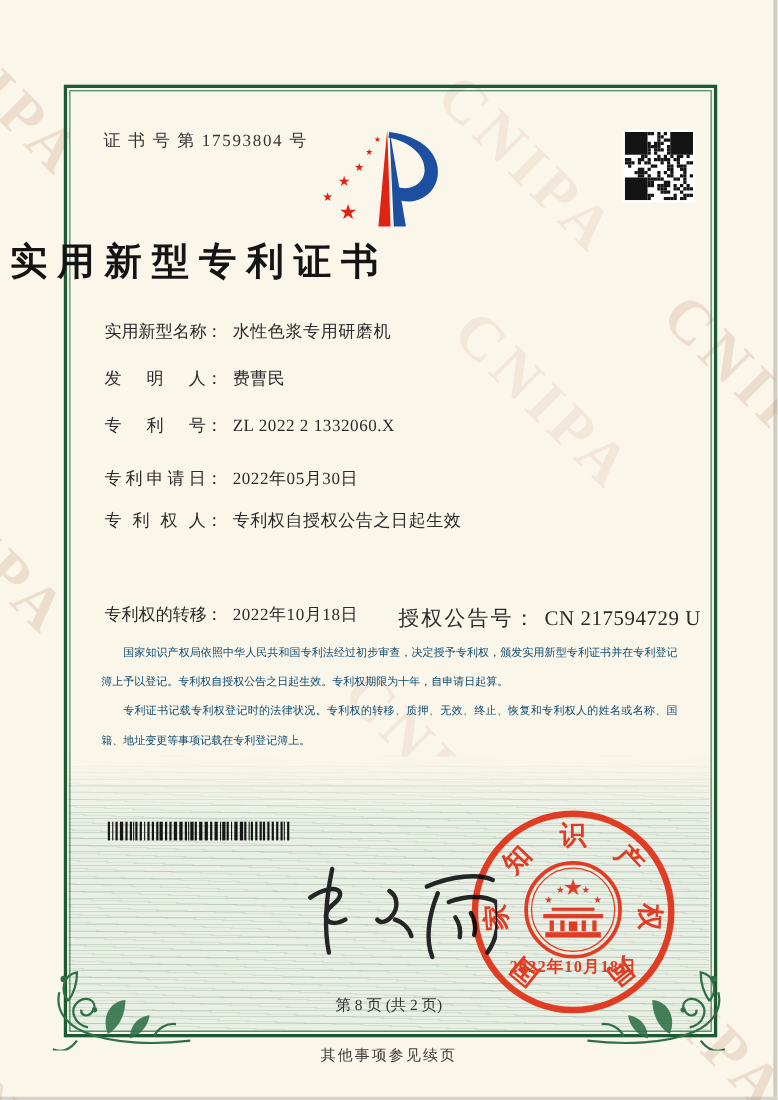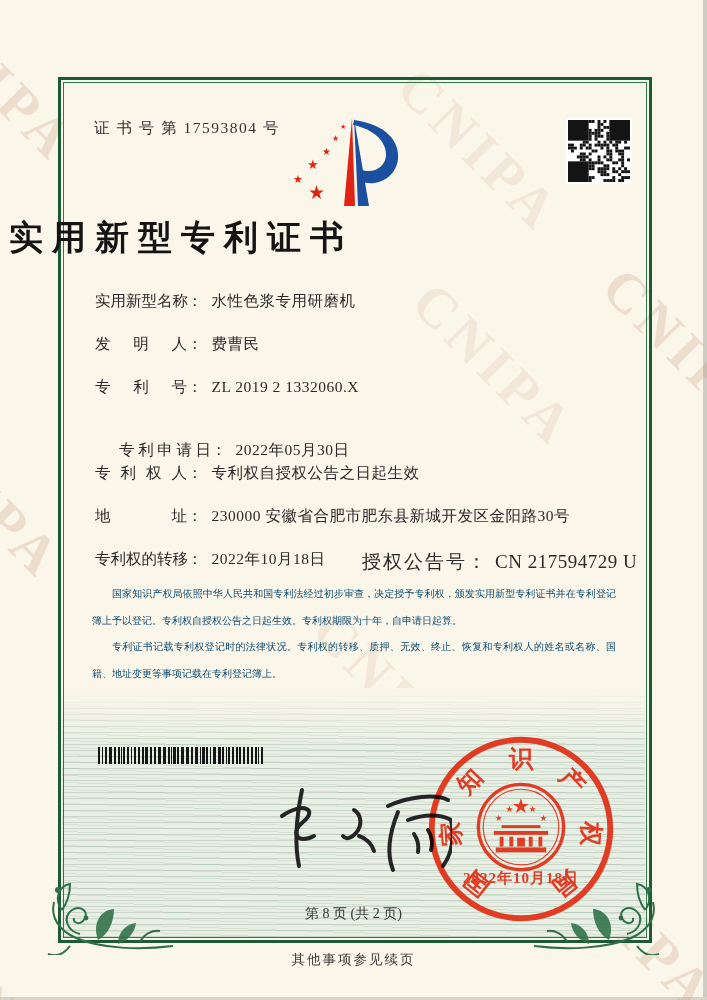--- a/index.html
+++ b/index.html
@@ -297,30 +297,27 @@
 
     <div class="title">实用新型专利证书</div>
 
     <div class="row" style="top:291px;">
       <span class="flabel">实用新型名称</span><span class="colon">：</span><span class="fvalue">水性色浆专用研磨机</span>
     </div>
     <div class="row" style="top:334px;">
       <span class="flabel">发明人</span><span class="colon">：</span><span class="fvalue">费曹民</span>
     </div>
     <div class="row" style="top:377px;">
-      <span class="flabel">专利号</span><span class="colon">：</span><span class="fvalue">ZL 2019 2 1332060.X</span>
-    </div>
-    <div class="row" style="top:440px;margin-left:24px;">
+      <span class="flabel">专利号</span><span class="colon">：</span><span class="fvalue">ZL 2022 2 1332060.X</span>
+    </div>
+    <div class="row" style="top:425px;">
       <span class="flabel">专利申请日</span><span class="colon">：</span><span class="fvalue">2022年05月30日</span>
     </div>
     <div class="row" style="top:463px;">
       <span class="flabel">专利权人</span><span class="colon">：</span><span class="fvalue">专利权自授权公告之日起生效</span>
-    </div>
-    <div class="row" style="top:506px;">
-      <span class="flabel">地址</span><span class="colon">：</span><span class="fvalue">230000 安徽省合肥市肥东县新城开发区金阳路30号</span>
     </div>
     <div class="row" style="top:549px;">
       <span class="flabel">专利权的转移</span><span class="colon">：</span><span class="fvalue">2022年10月18日</span>
     </div>
     <div class="grant">
       <span class="glabel">授权公告号</span><span class="colon">：</span><span class="fvalue">CN 217594729 U</span>
     </div>
 
     <div class="body-text">
       <p>国家知识产权局依照中华人民共和国专利法经过初步审查，决定授予专利权，颁发实用新型专利证书并在专利登记簿上予以登记。专利权自授权公告之日起生效。专利权期限为十年，自申请日起算。</p>

